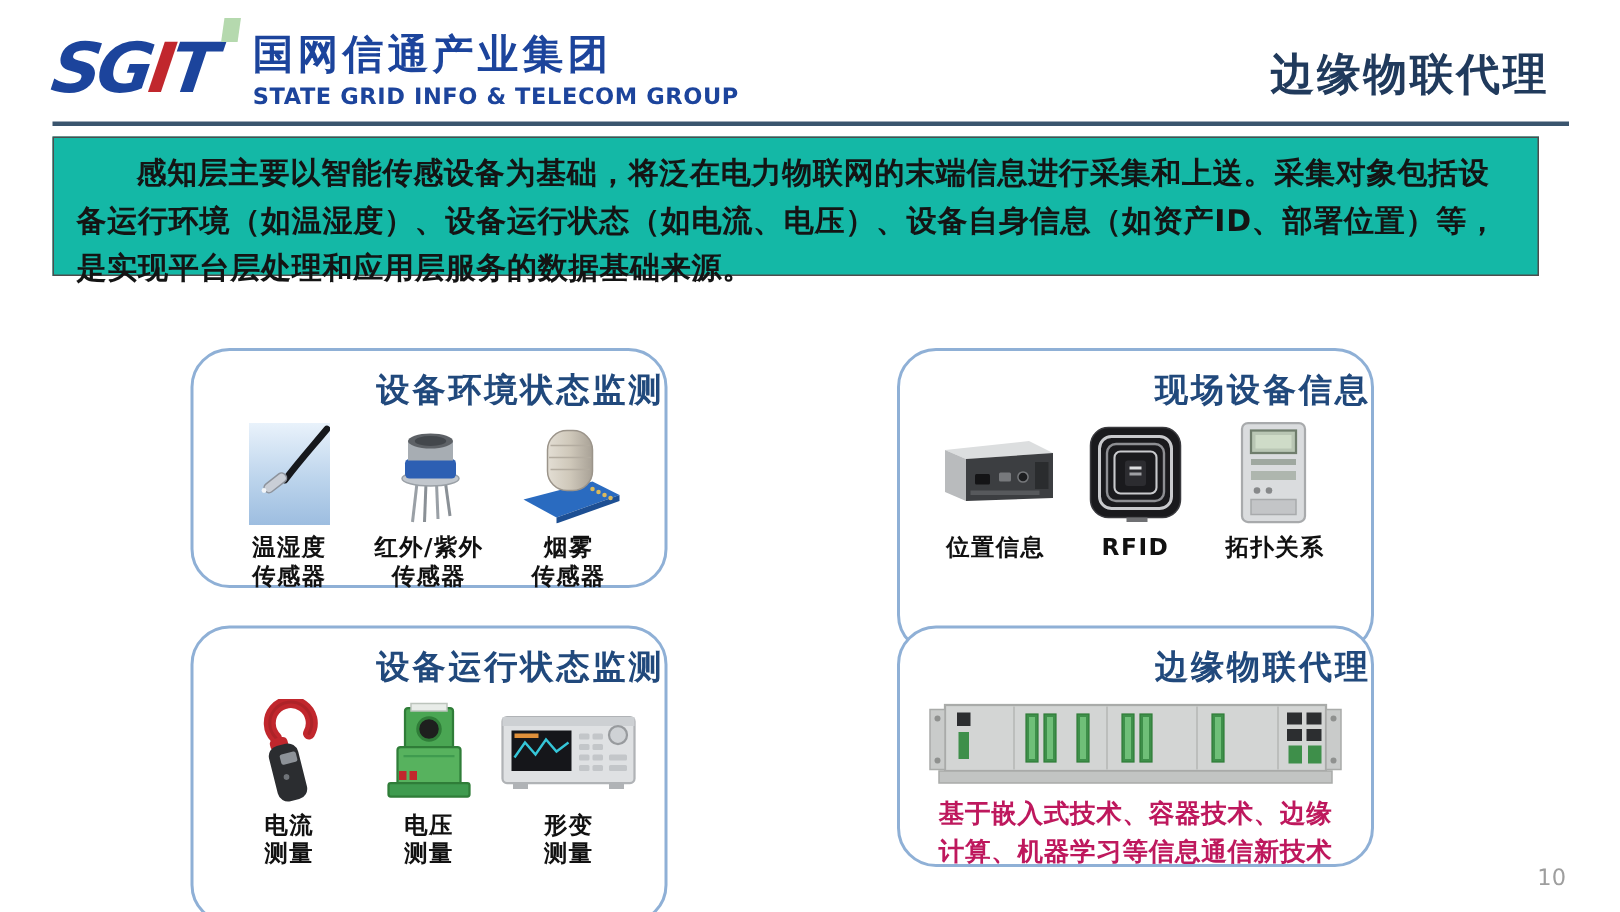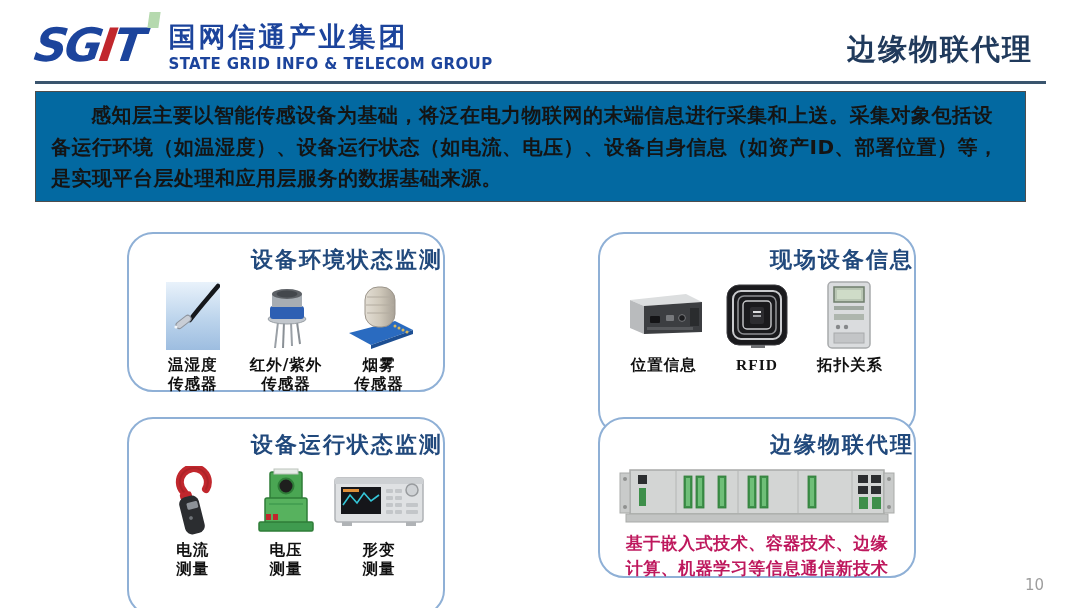--- a/index.html
+++ b/index.html
@@ -14,29 +14,29 @@
   .logo-letter{color:#1c449c;}
   .logo-letter.red{color:#c1272d;}
   .green-sq{position:absolute;top:-4px;right:-14px;width:11px;height:16px;background:#b5d9ae;}
   .company{margin-left:26px;padding-top:6px;}
   .company-cn{font-size:27px;font-weight:bold;color:#1c449c;letter-spacing:3px;line-height:30px;}
   .company-en{font-size:15px;font-weight:bold;color:#1c449c;letter-spacing:0.4px;margin-top:3px;}
   .slide-title{position:absolute;right:12px;top:18px;font-size:29px;font-weight:bold;color:#203a5c;letter-spacing:2px;}
   .header-rule{position:absolute;left:35px;top:81px;width:1011px;height:3px;background:#3a556e;}
 
   
-  .intro{position:absolute;left:35px;top:91px;width:991px;height:111px;box-sizing:border-box;
-         background:#0369a1;border:1px solid #4d4d4d;padding:8px 15px;}
+  .intro{position:absolute;left:35px;top:91px;width:991px;height:93px;box-sizing:border-box;
+         background:#14b8a6;border:1px solid #4d4d4d;padding:8px 15px;}
   .intro p{margin:0;font-size:20px;font-weight:bold;color:#141414;line-height:1.58;text-indent:2em;letter-spacing:0.5px;}
 
   
   .card{position:absolute;width:318px;box-sizing:border-box;background:#ffffff;
         border:2px solid #8fb0d6;border-radius:26px;}
   .card-1{left:127px;top:232px;height:160px;}
-  .card-2{left:598px;top:232px;height:204px;font-family:Liberation Serif, serif;}
+  .card-2{left:598px;top:232px;height:204px;}
   .card-3{left:127px;top:417px;height:199px;}
   .card-4{left:598px;top:417px;height:161px;}
   .card-title{text-align:right;margin-top:11px;font-size:22px;font-weight:bold;color:#21497c;letter-spacing:2px;}
   .items{display:flex;justify-content:space-between;padding:0 18px;margin-top:6px;}
   .item{display:flex;flex-direction:column;align-items:center;width:33%;}
   .img-box{height:70px;display:flex;align-items:center;justify-content:center;}
   .item-label{margin-top:5px;font-size:15.5px;font-weight:bold;color:#111;text-align:center;
               line-height:1.22;white-space:pre-line;letter-spacing:1px;}
   .card4-img{display:flex;justify-content:center;margin-top:4px;}
   .card4-desc{margin-top:3px;text-align:center;font-size:17px;font-weight:bold;color:#be185d;

